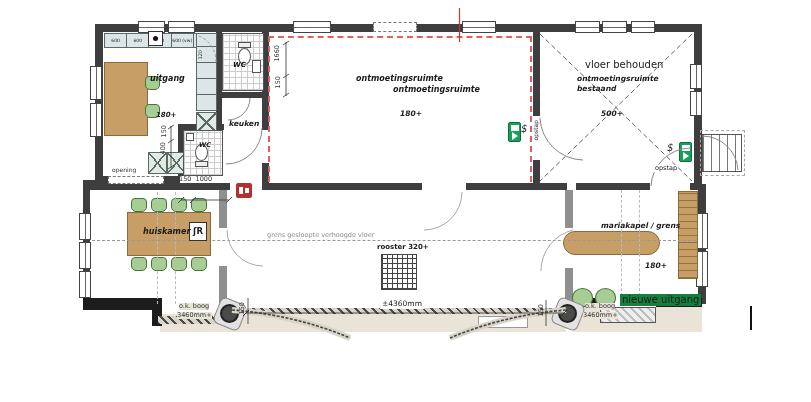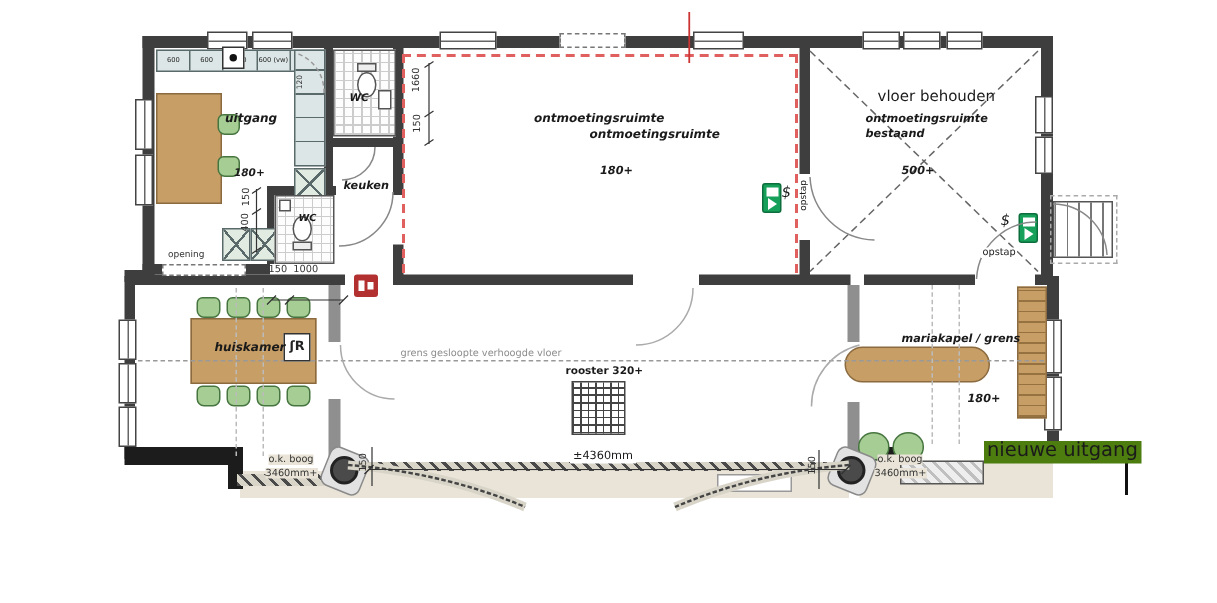--- a/index.html
+++ b/index.html
@@ -242,21 +242,21 @@
   <div class="lab it" style="left:356px;top:74px;font-size:8px;">ontmoetingsruimte</div>
   <div class="lab it" style="left:358px;top:85px;font-size:8px;margin-left:35px;">ontmoetingsruimte</div>
   <div class="lab it" style="left:400px;top:110px;font-size:7.5px;">180+</div>
   <div class="lab" style="left:585px;top:59px;font-size:10px;">vloer behouden</div>
   <div class="lab it" style="left:577px;top:75px;font-size:7.5px;">ontmoetingsruimte</div>
   <div class="lab it" style="left:577px;top:85px;font-size:7.5px;">bestaand</div>
   <div class="lab it" style="left:601px;top:110px;font-size:7.5px;">500+</div>
   <div class="lab it" style="left:143px;top:227px;font-size:8px;">huiskamer</div>
   <div class="lab it" style="left:601px;top:222px;font-size:7.5px;">mariakapel / grens</div>
   <div class="lab it" style="left:645px;top:262px;font-size:7.5px;">180+</div>
-  <div class="lab" style="left:656px;top:294px;font-size:13px;background:#4d7c0f;padding:0 2px;">nieuwe uitgang</div>
+  <div class="lab" style="left:620px;top:294px;font-size:10px;background:#15803d;padding:0 2px;">nieuwe uitgang</div>
 
   <div class="lab gray" style="left:265px;top:232px;font-size:6.5px;background:#fff;padding:0 2px;">grens gesloopte verhoogde vloer</div>
   <div class="lab" style="left:377px;top:243px;font-size:7px;font-weight:bold;">rooster 320+</div>
   <div class="lab" style="left:380px;top:300px;font-size:7.5px;background:#fff;padding:0 2px;">±4360mm</div>
   <div class="lab dim" style="left:179px;top:303px;background:#e9e4d7;">o.k. boog</div>
   <div class="lab dim" style="left:177px;top:312px;background:#e9e4d7;">3460mm+</div>
   <div class="lab dim" style="left:585px;top:303px;background:#e9e4d7;">o.k. boog</div>
   <div class="lab dim" style="left:583px;top:312px;background:#e9e4d7;">3460mm+</div>
   <div class="lab dim" style="left:112px;top:167px;font-size:6px;">opening</div>
   <div class="lab vtext" style="left:533px;top:120px;font-size:6px;">opstap</div>

